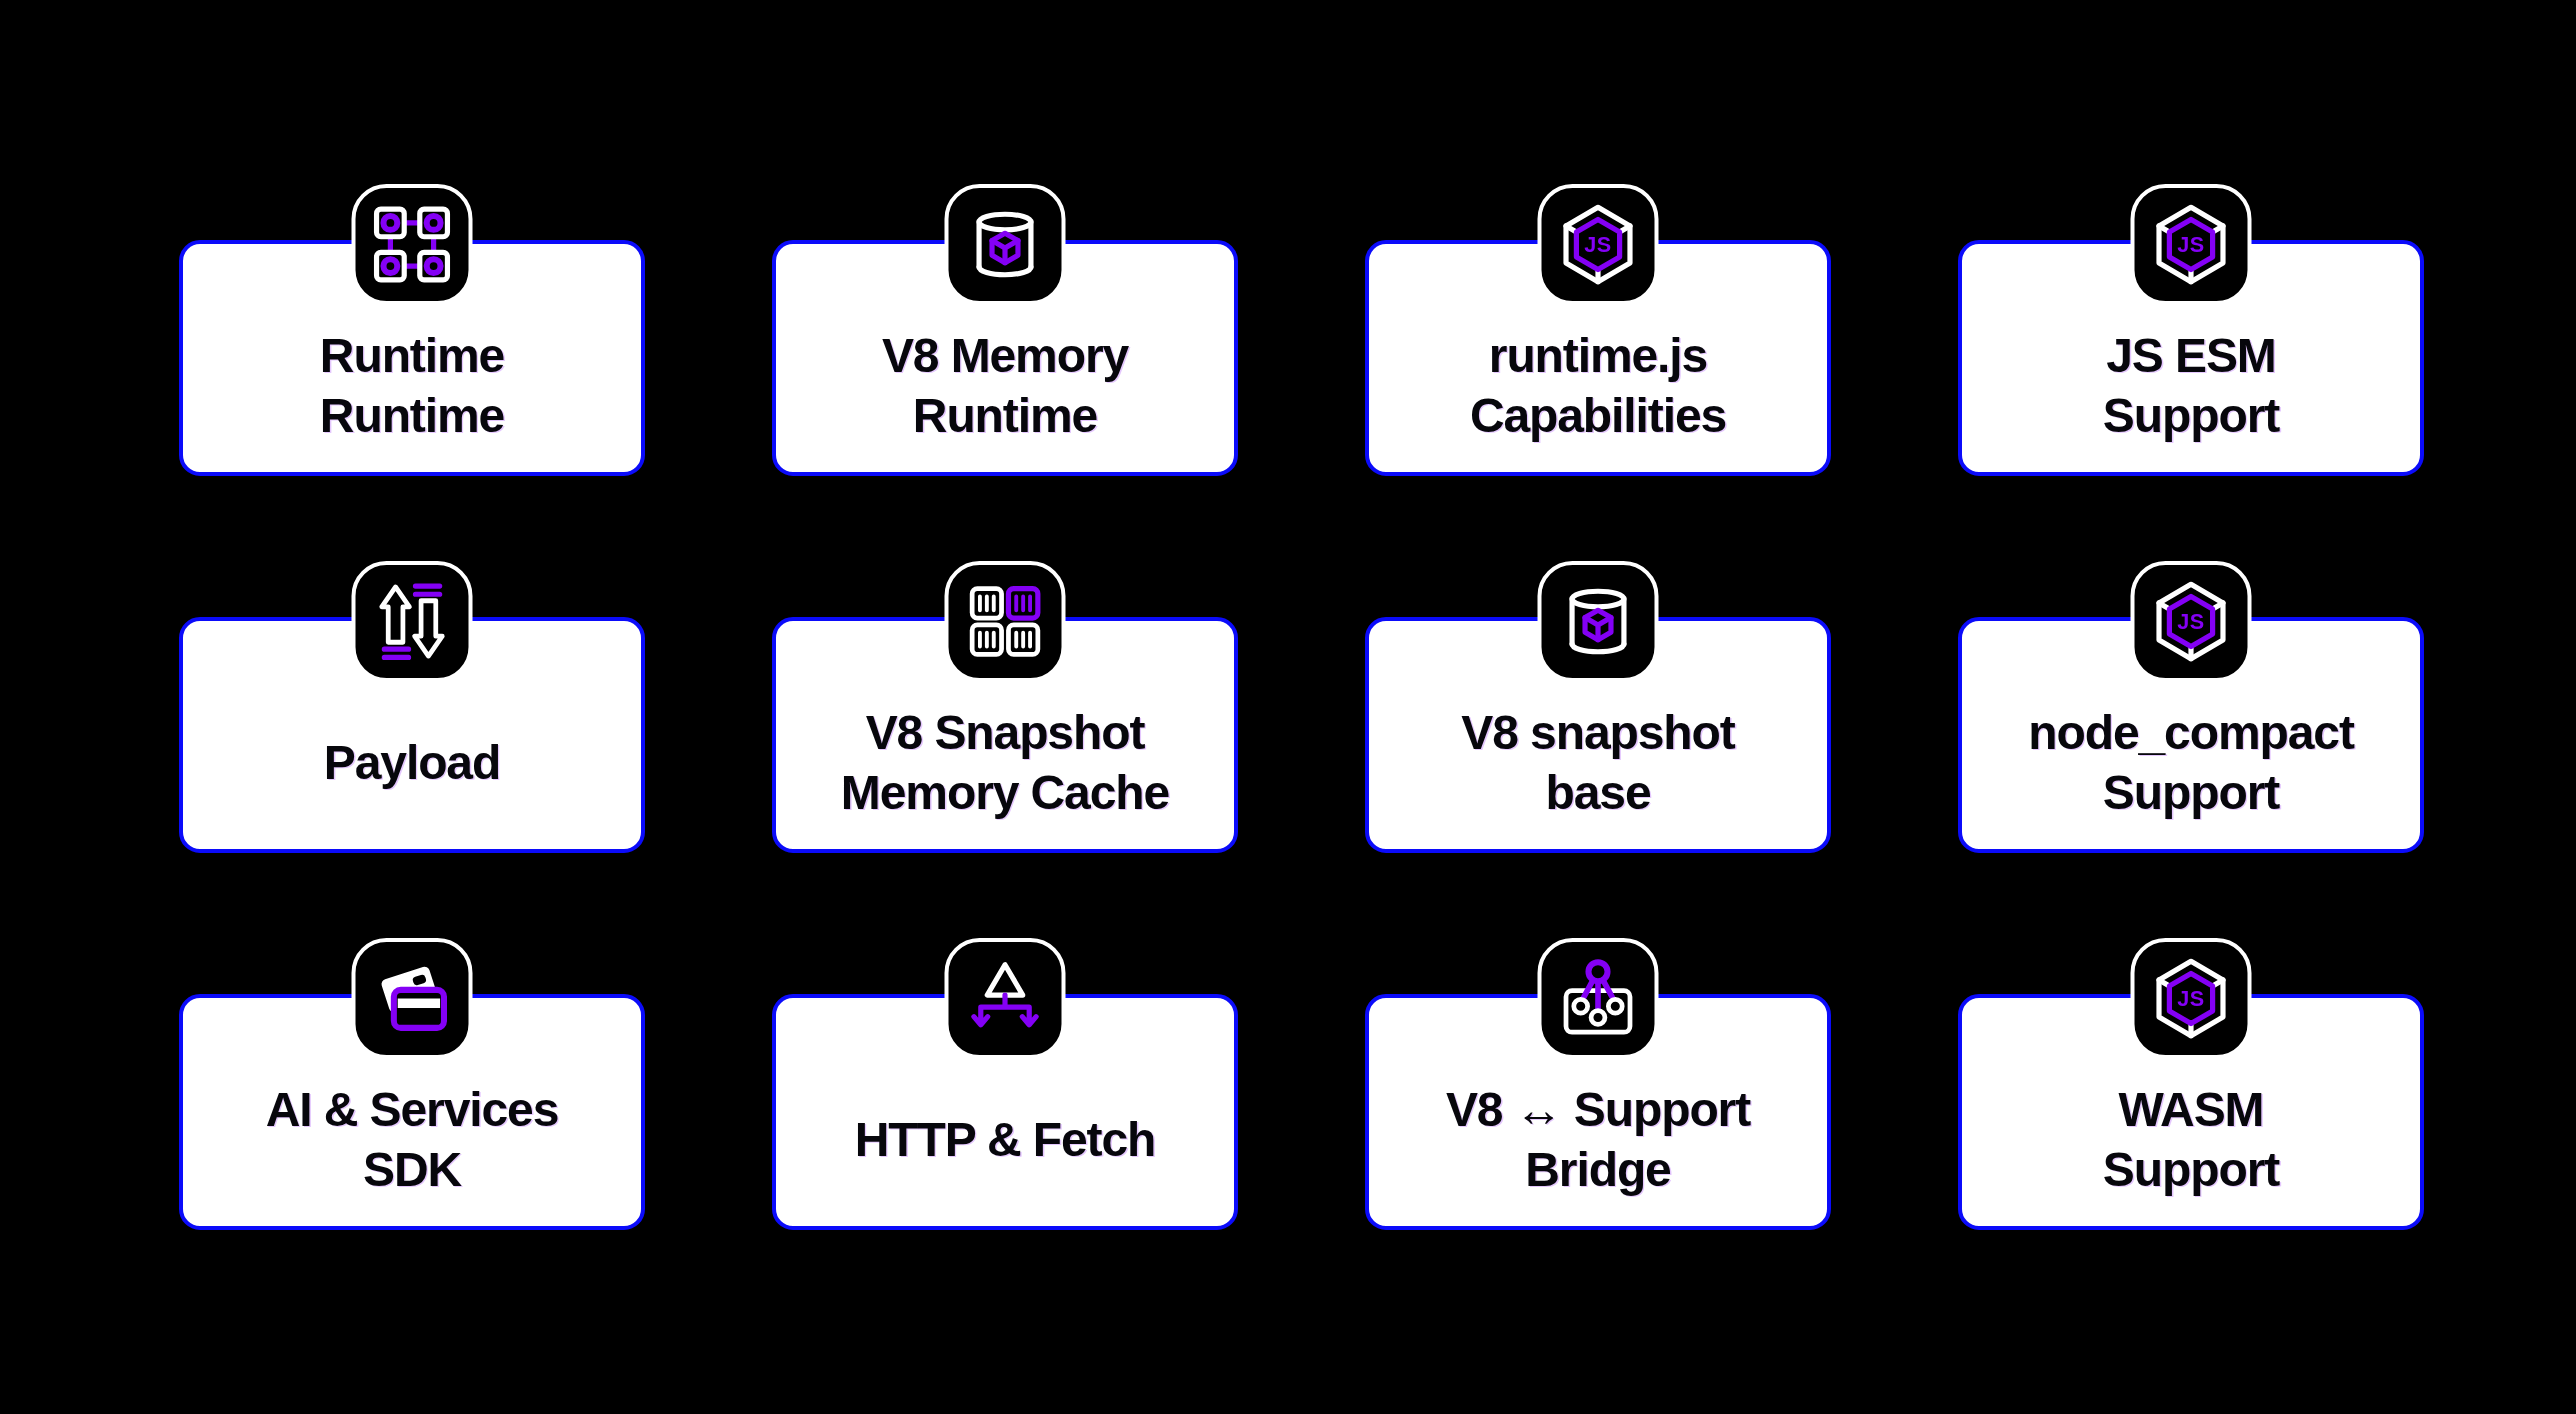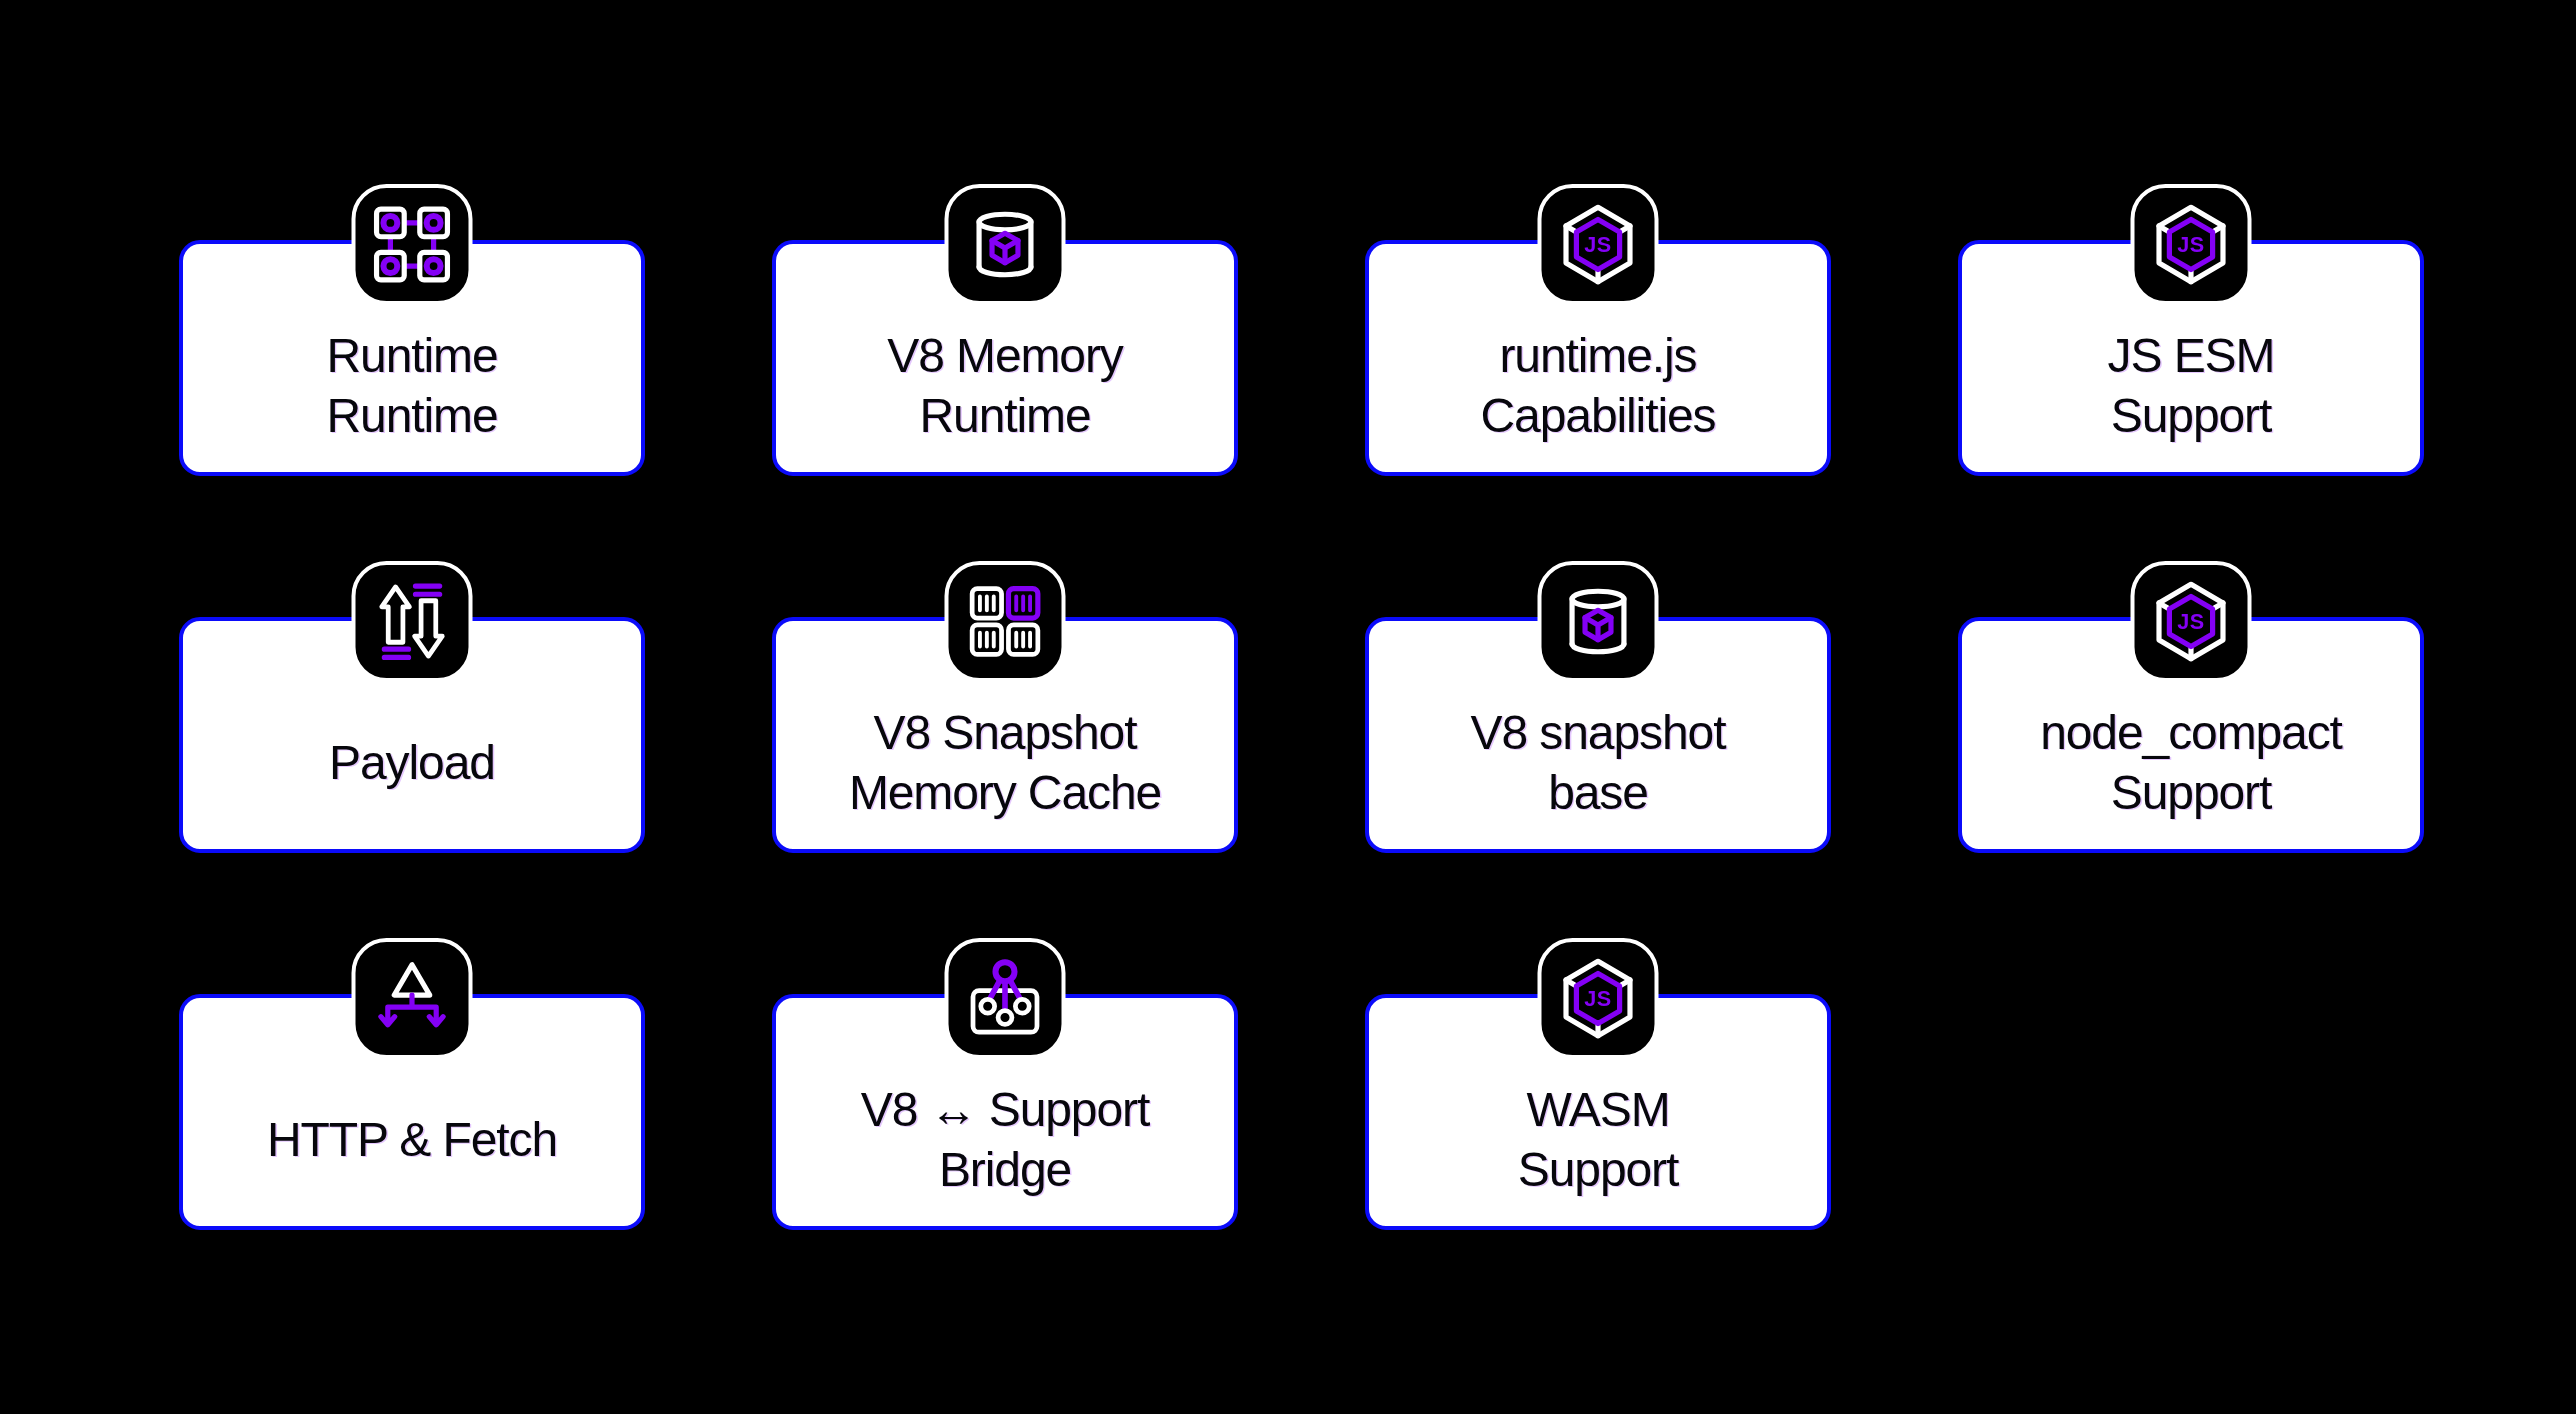--- a/index.html
+++ b/index.html
@@ -19,21 +19,21 @@
   .card {
     position: relative; box-sizing: border-box;
     background: var(--card_bg, #fff);
     border: 4.9px solid var(--card_border, #0b0bfa);
     border-radius: 21px;
     display: flex; align-items: center; justify-content: center;
   }
   .card-title {
     padding-top: 56px;
     text-align: center;
-    font-weight: 400; font-size: 48px; line-height: 60px;
+    font-weight: 700; font-size: 48px; line-height: 60px;
     letter-spacing: -1.1px;
     color: var(--title, #07070c);
     text-shadow: 1.4px 1.4px 0 rgba(132,0,245,0.22);
   }
   .card-title .line { display: block; }
   .icon-badge {
     position: absolute; top: -60px; left: 50%;
     transform: translateX(-50%);
     width: 121px; height: 121px; box-sizing: border-box;
     background: var(--icon_bg, #000);
@@ -226,20 +226,31 @@
       <svg viewBox="0 0 96 96">
           <use href="#sym-js-cube"></use>
         </svg>
     </div>
     <div class="card-title">
       <span class="line">node_compact</span>
       <span class="line">Support</span>
     </div>
   </div>
 
+  <div class="card">
+    <div class="icon-badge">
+      <svg viewBox="0 0 96 96">
+          <use href="#sym-credit-cards"></use>
+        </svg>
+    </div>
+    <div class="card-title">
+      <span class="line">AI &amp; Services</span>
+      <span class="line">SDK</span>
+    </div>
+  </div>
 
   <div class="card">
     <div class="icon-badge">
       <svg viewBox="0 0 96 96">
           <use href="#sym-resolver-branch"></use>
         </svg>
     </div>
     <div class="card-title">
       <span class="line">HTTP &amp; Fetch</span>
     </div>

